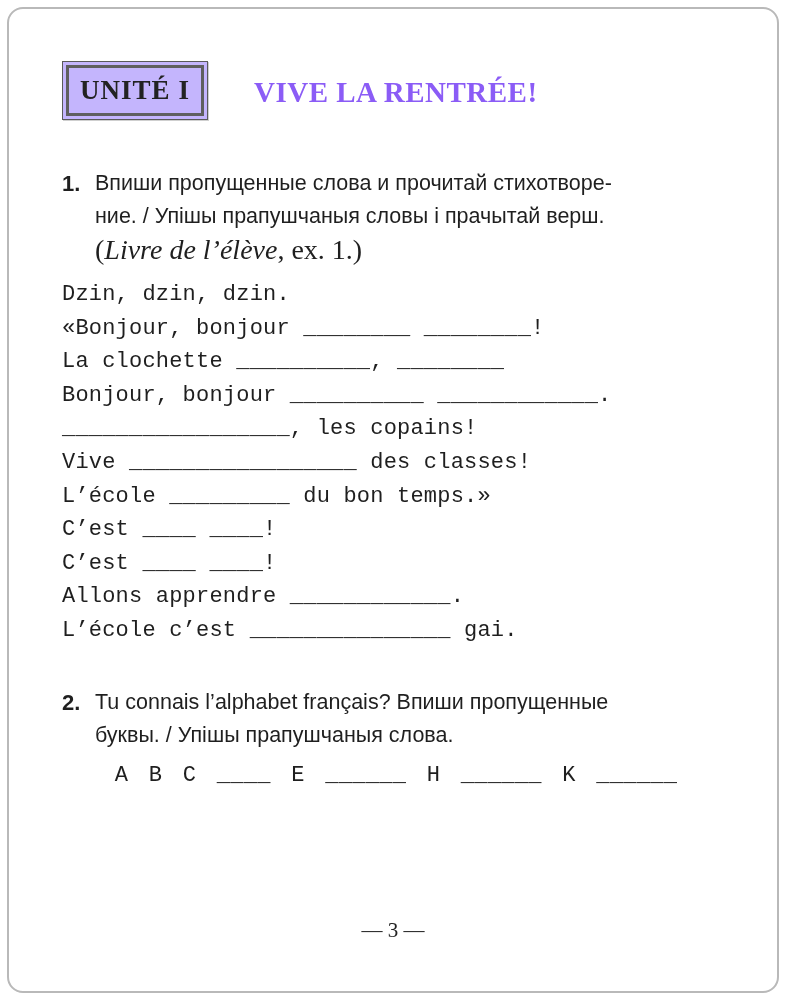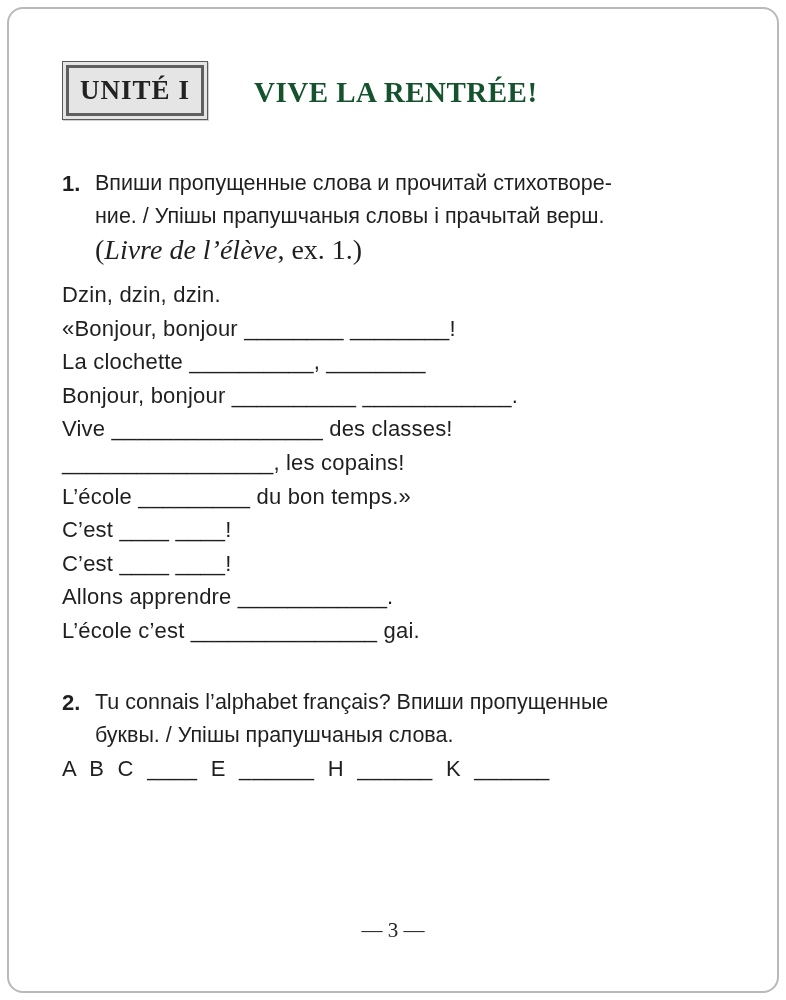--- a/index.html
+++ b/index.html
@@ -18,21 +18,21 @@
     border-radius: 16px;
     pointer-events: none;
   }
 
   
   .unit-box {
     position: absolute;
     left: 62px; top: 61px;
     width: 146px; height: 59px;
     border: 1px solid #5a5a5a;
-    background: #e5e5e5;
+    background: #c4b5fd;
     padding: 3px;
     box-shadow: 1px 1px 0 #cfcfcf;
   }
   .unit-box-inner {
     width: 100%; height: 100%;
     border: 3px solid #5f5f5f;
     display: flex; align-items: center; justify-content: center;
   }
   .unit-label {
     font-family: "Liberation Serif", serif;
@@ -41,21 +41,21 @@
     letter-spacing: 1px;
     color: #222;
   }
   .page-title {
     position: absolute;
     left: 254px; top: 76px;
     font-family: "Liberation Serif", serif;
     font-weight: 700;
     font-size: 29px;
     letter-spacing: 0.5px;
-    color: #14532d;
+    color: #8b5cf6;
   }
 
   
   .exercise { position: absolute; left: 62px; right: 56px; }
   .ex1 { top: 167px; }
   .ex2 { top: 686px; }
 
   .instruction {
     position: relative;
     padding-left: 33px;
@@ -72,33 +72,35 @@
     font-size: 22px;
   }
   .source-line {
     font-family: "Liberation Serif", serif;
     font-size: 28px;
   }
   .source-line i { font-style: italic; }
 
   .poem {
     margin-top: 9px;
-    font-family: Liberation Sans, sans-serif;
+    font-family: Liberation Mono, monospace;
     font-size: 22px;
     line-height: 33.6px;
     letter-spacing: 0.2px;
   }
   .poem-line { white-space: pre; }
 
   .alphabet {
-    font-family: Liberation Sans, sans-serif;
+    margin-top: 7px;
+    font-family: Liberation Mono, monospace;
     font-size: 22px;
     line-height: 34.5px;
     word-spacing: 7px;
     letter-spacing: 0.3px;
+    text-align: center;
   }
   .alpha-line { white-space: pre; }
 
   .page-number {
     position: absolute;
     left: 0; right: 0;
     top: 918px;
     text-align: center;
     font-family: "Liberation Serif", serif;
     font-size: 21px;
@@ -122,22 +124,22 @@
     <span class="ex-num">1.</span>
     <span>Впиши пропущенные слова и прочитай стихотворе-</span><br>
     <span>ние. / Упішы прапушчаныя словы і прачытай верш.</span><br>
     <span class="source-line"><span>(</span><i>Livre de l’élève</i><span>, ex. 1.)</span></span>
   </p>
   <div class="poem">
     <div class="poem-line">Dzin, dzin, dzin.</div>
     <div class="poem-line">«Bonjour, bonjour ________ ________!</div>
     <div class="poem-line">La clochette __________, ________</div>
     <div class="poem-line">Bonjour, bonjour __________ ____________.</div>
+    <div class="poem-line">_________________, les copains!</div>
     <div class="poem-line">Vive _________________ des classes!</div>
-    <div class="poem-line">_________________, les copains!</div>
     <div class="poem-line">L’école _________ du bon temps.»</div>
     <div class="poem-line">C’est ____ ____!</div>
     <div class="poem-line">C’est ____ ____!</div>
     <div class="poem-line">Allons apprendre ____________.</div>
     <div class="poem-line">L’école c’est _______________ gai.</div>
   </div>
 </div>
 
 <div class="exercise ex2">
   <p class="instruction">

